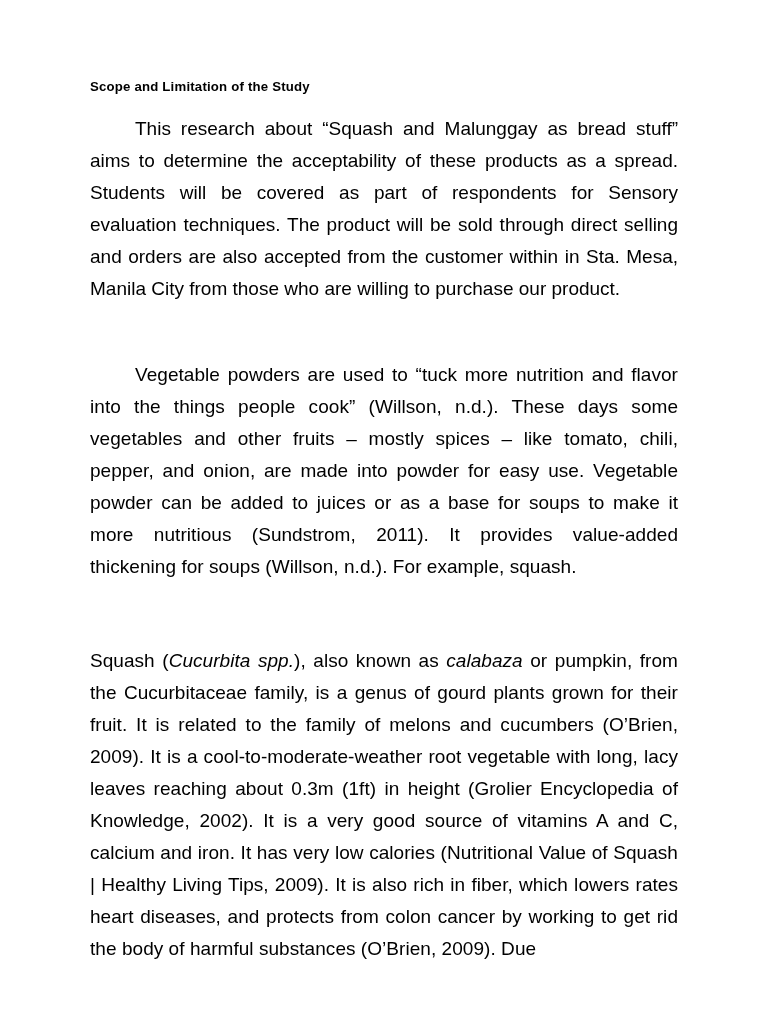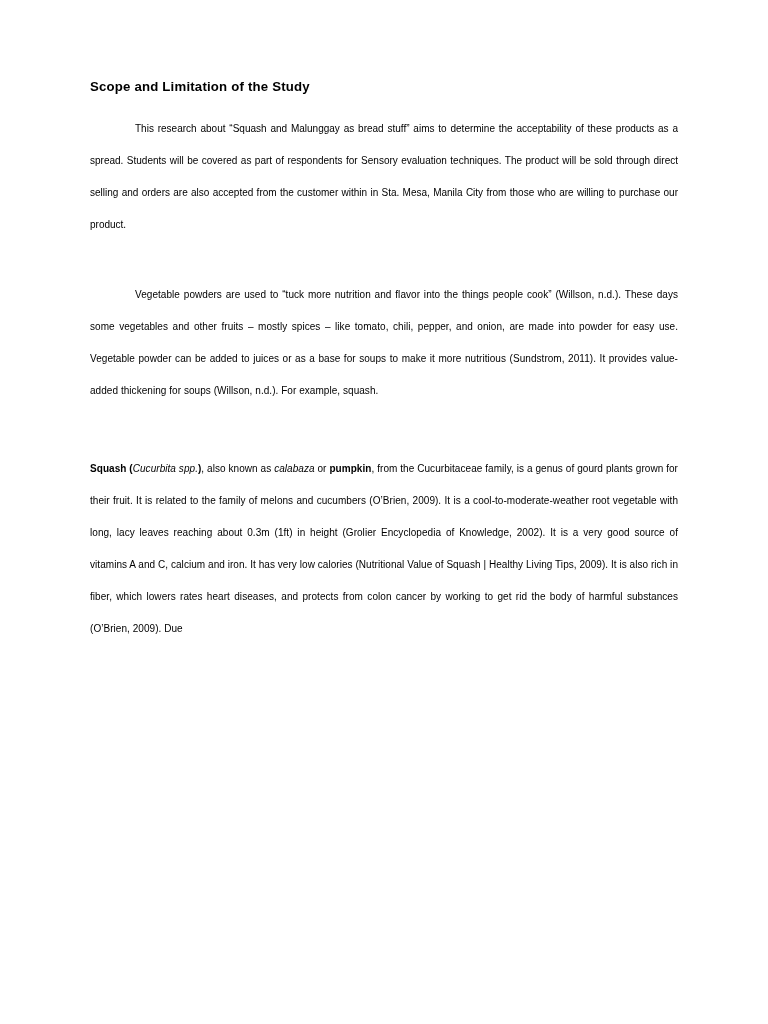--- a/index.html
+++ b/index.html
@@ -27,36 +27,36 @@
   }
   h2.heading {
     font-size: 13.2px;
     font-weight: bold;
     margin: 0 0 0 0;
     letter-spacing: 0.2px;
     line-height: 1.3;
   }
   p {
     margin: 0;
-    font-size: 10px;
+    font-size: 19px;
     line-height: 32px;
   }
   .indent {
     text-indent: 45px;
   }
   .just {
     text-align: justify;
     text-align-last: left;
   }
   .blk-gap-1 { height: 18px; }
   .blk-gap-2 { height: 20px; }
   .blk-gap-4 { height: 46px; }
-  .b { font-weight: bold; }
+  .b { font-weight: normal; }
   .bi { font-weight: normal; font-style: italic; }
-  .para-spread { letter-spacing: 0.05px; }
+  .para-spread { letter-spacing: 0.05px; margin-top: 16px; }
 </style>
 </head>
 <body>
 
 <div class="page">
   <div class="doc-body">
 
     <h2 class="heading">Scope and Limitation of the Study</h2>
 
     <div class="blk-gap-1"></div>

